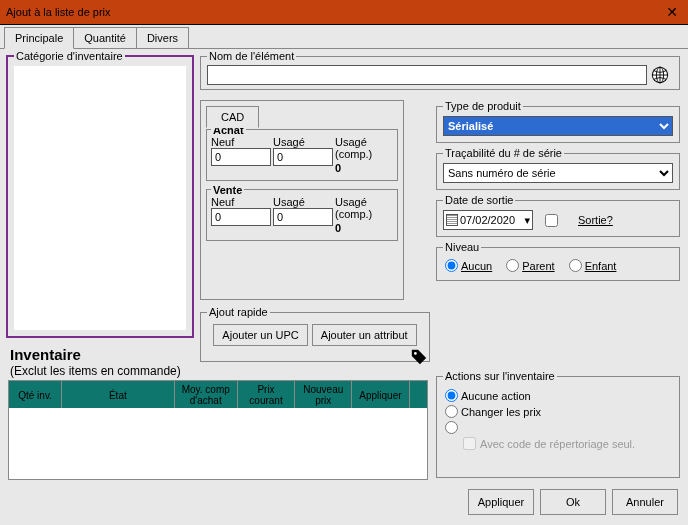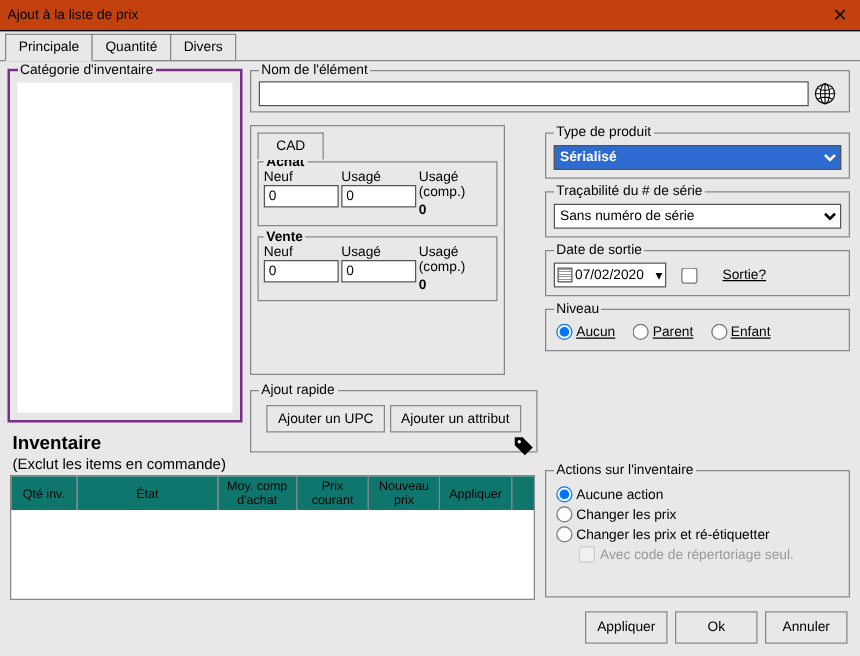--- a/index.html
+++ b/index.html
@@ -229,21 +229,20 @@
     <label class="radio-item">
         <input type="radio" name="ia" checked="" style="">
         <span>Aucune action</span>
       </label>
     <label class="radio-item">
         <input type="radio" name="ia" style="">
         <span>Changer les prix</span>
       </label>
     <label class="radio-item">
         <input type="radio" name="ia" style="">
-        <span>Changer les prix et ré-étiquetter</span>
       </label>
     <label class="disabled-chk">
       <input type="checkbox" disabled="" style="">
       <span>Avec code de répertoriage seul.</span>
     </label>
   </fieldset>
 
   <div class="dlg-buttons">
     <button class="btn">Appliquer</button>
     <button class="btn">Ok</button>

